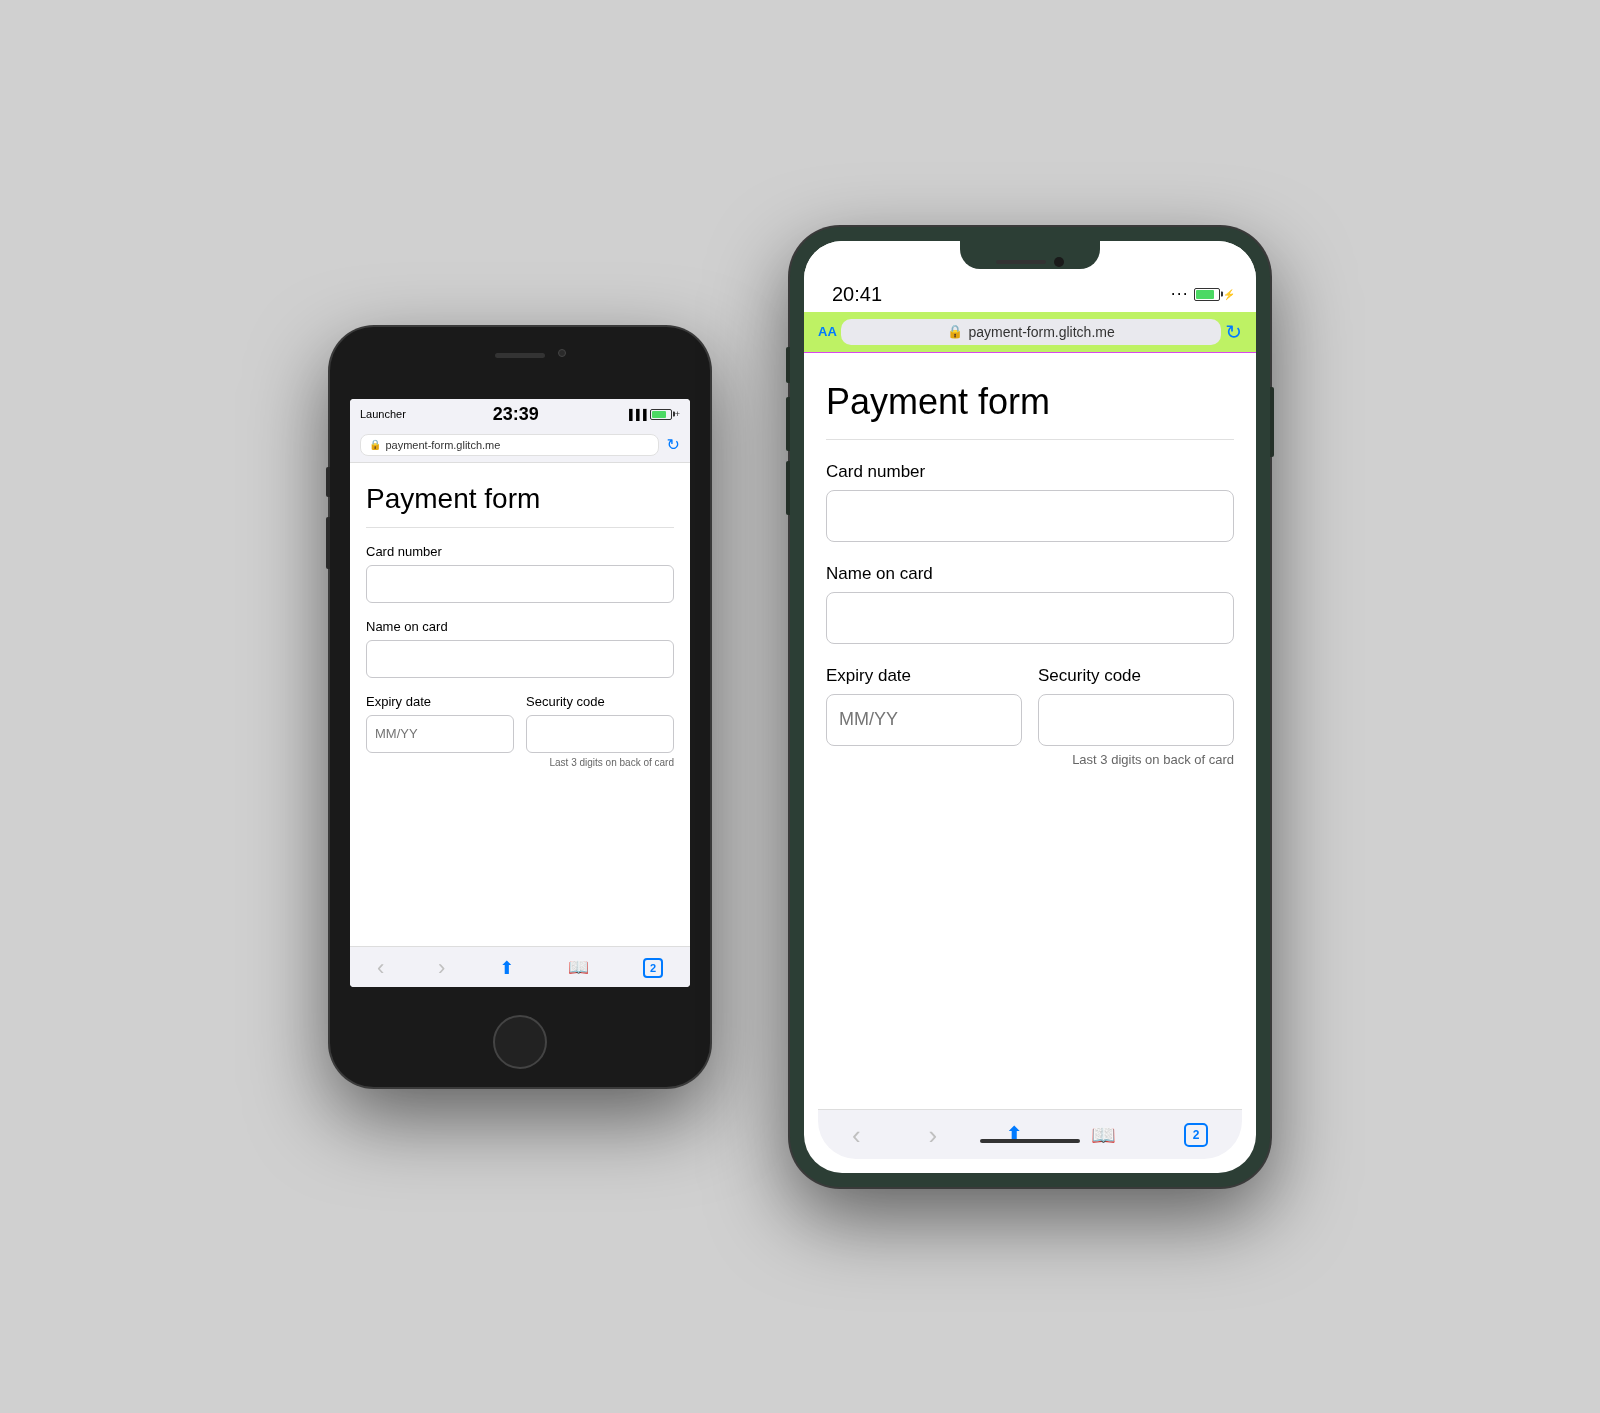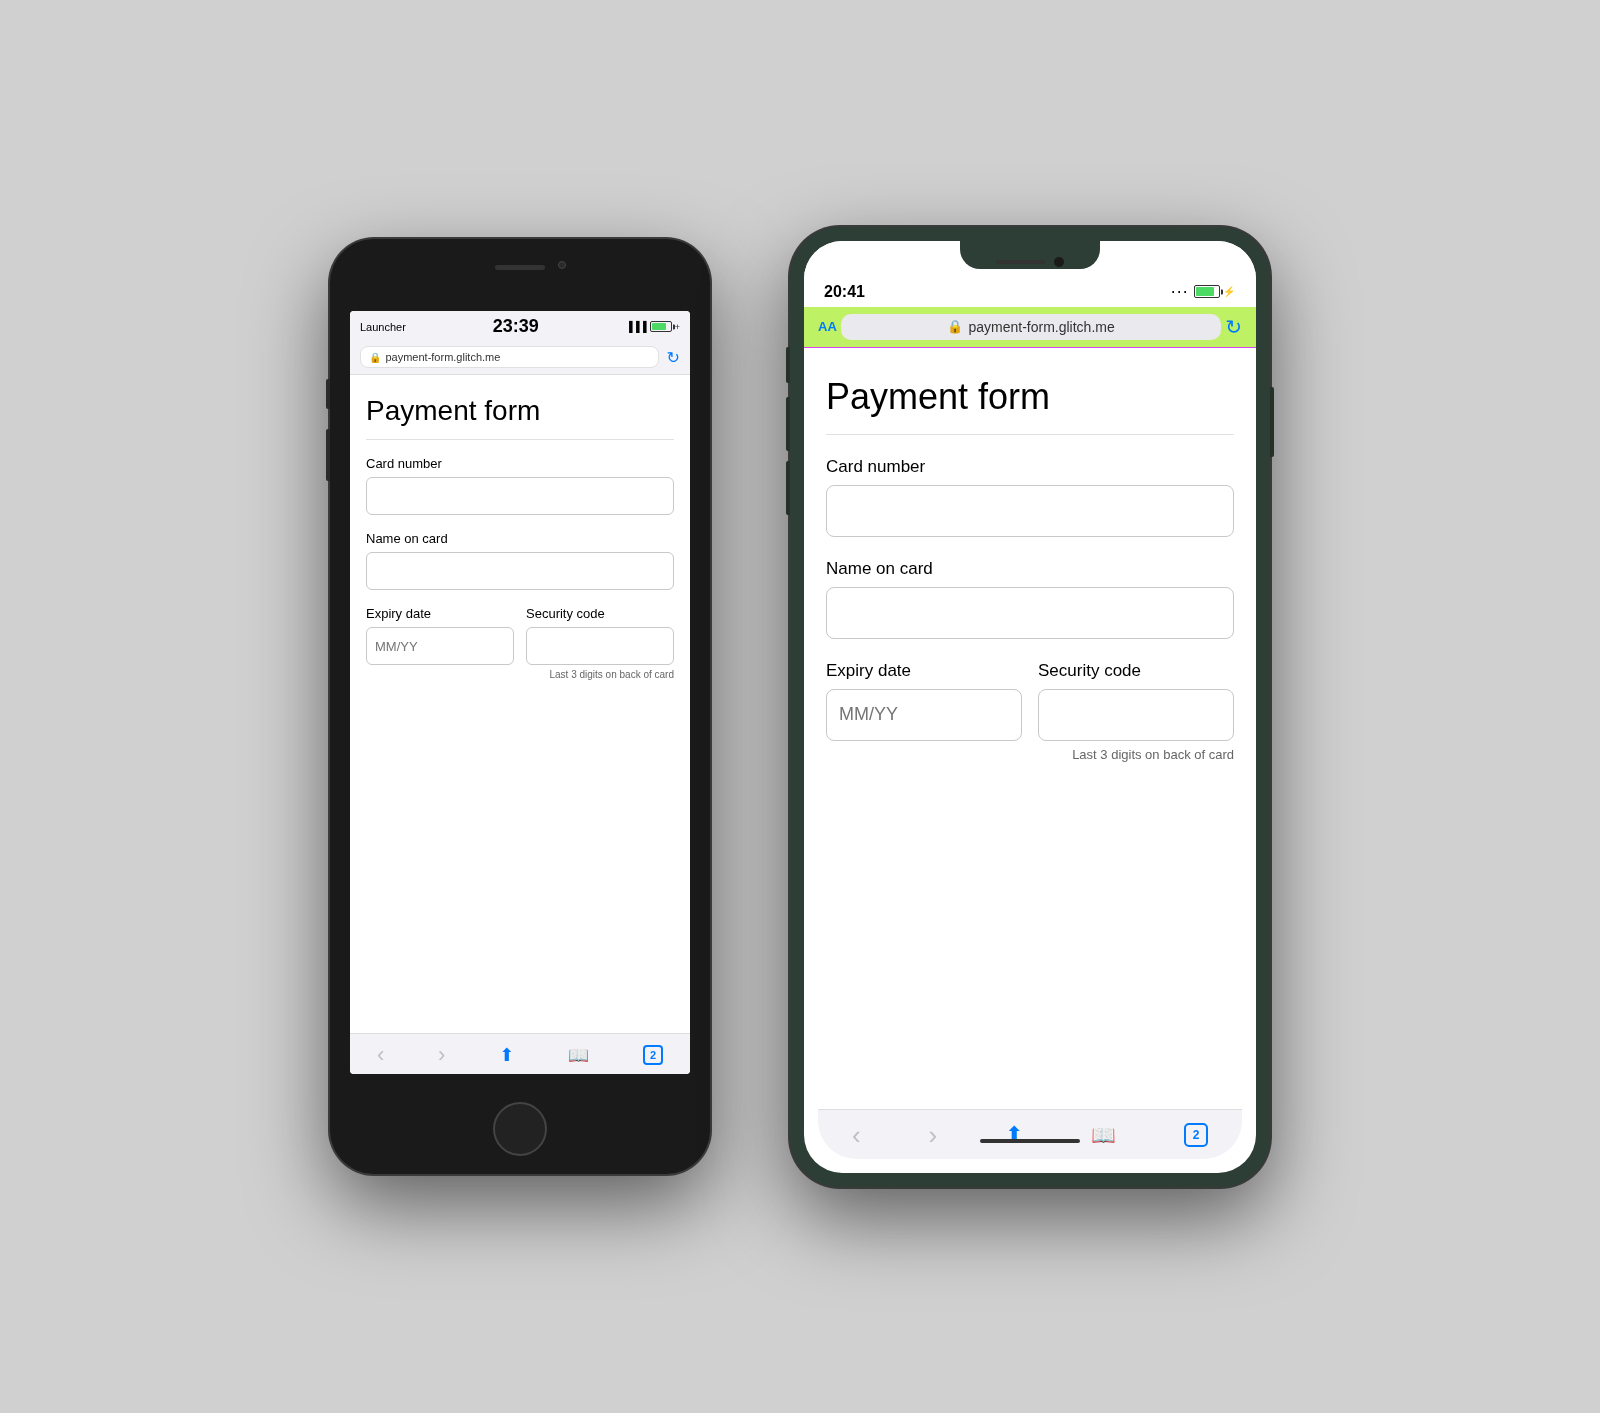--- a/index.html
+++ b/index.html
@@ -21,21 +21,21 @@
       border-radius: 50px;
       background: #1a1a1a;
       box-shadow:
         0 0 0 2px #3a3a3a,
         0 30px 80px rgba(0,0,0,0.55);
     }
 
     
     .phone-small {
       width: 380px;
-      height: 935px;
+      height: 760px;
       border-radius: 44px;
     }
     .phone-small .screen-wrapper {
       position: absolute;
       top: 72px; left: 20px; right: 20px; bottom: 100px;
       background: #fff;
       border-radius: 4px;
       overflow: hidden;
     }
     .phone-small .home-button {
@@ -169,21 +169,21 @@
       background: #fff;
       display: flex;
       align-items: center;
       justify-content: space-between;
       padding: 42px 20px 6px;
       font-size: 13px;
       color: #000;
       font-weight: 600;
       position: relative;
     }
-    .status-bar-large .time-large { font-size: 16px; font-weight: 700; }
+    .status-bar-large .time-large { font-size: 20px; font-weight: 400; margin-left: 8px; }
     .status-icons { display: flex; align-items: center; gap: 4px; }
 
     
     .url-bar {
       background: #f2f2f7;
       display: flex;
       align-items: center;
       gap: 8px;
       padding: 6px 10px;
       border-bottom: 1px solid #ddd;

